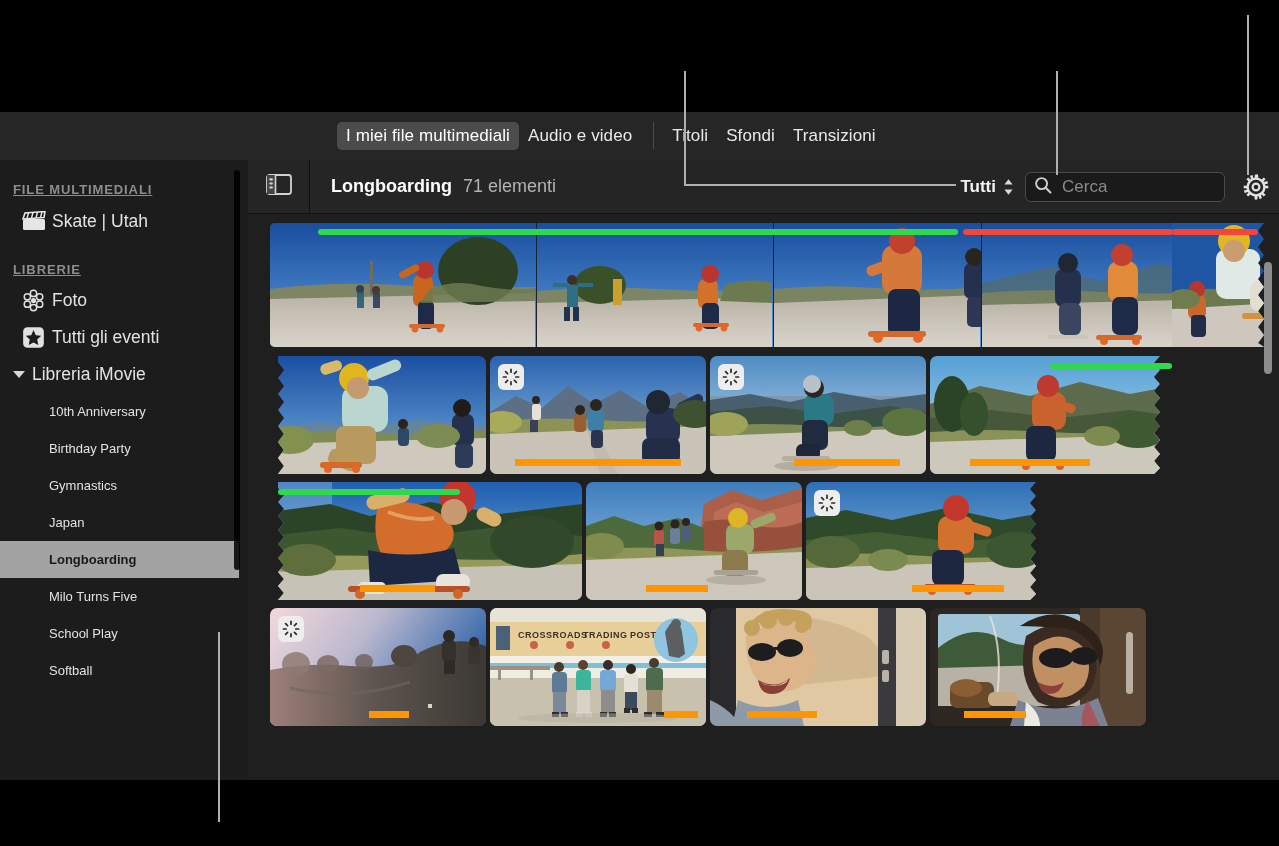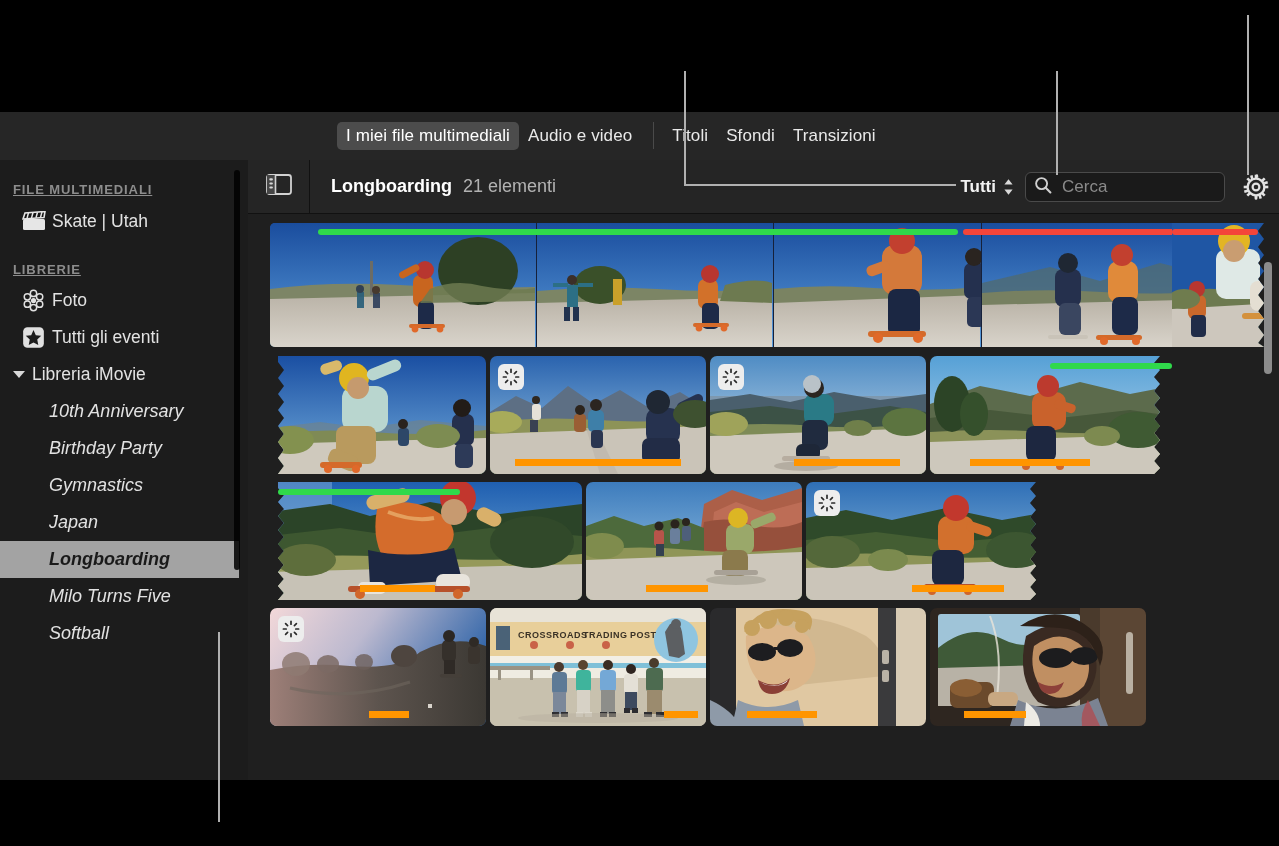--- a/index.html
+++ b/index.html
@@ -45,21 +45,21 @@
   .side-head {
     font-size: 13px; font-weight: bold; color: #8d8d8d;
     letter-spacing: .9px; padding: 0 0 0 13px; text-decoration: underline;
   }
   .side-row {
     height: 37px; display: flex; align-items: center;
     padding-left: 22px; color: #e2e2e2; font-size: 17.5px;
   }
   .side-row.lib { padding-left: 13px; }
   .side-row .ico { width: 30px; display: flex; align-items: center; }
-  .side-row.child { padding-left: 49px; font-size: 18px; font-style: italic; }
+  .side-row.child { padding-left: 49px; font-size: 13px; }
   .side-row.selected {
     background: #a3a3a3; color: #1a1a1a; font-weight: bold;
     width: 239px; border-radius: 0;
   }
   .disc {
     width: 0; height: 0; margin-right: 7px;
     border-left: 6px solid transparent; border-right: 6px solid transparent;
     border-top: 7px solid #d8d8d8;
   }
   .side-scroll {
@@ -209,20 +209,23 @@
         <div class="side-row child">
           <span>Japan</span>
         </div>
         <div class="side-row child selected">
           <span>Longboarding</span>
         </div>
         <div class="side-row child">
           <span>Milo Turns Five</span>
         </div>
         <div class="side-row child">
+          <span>School Play</span>
+        </div>
+        <div class="side-row child">
           <span>Softball</span>
         </div>
 
         <div class="side-scroll"></div>
       </div>
 
       <div class="content">
 
         <div class="toolbar">
           <div class="tb-toggle">
@@ -231,21 +234,21 @@
                 <rect x="1" y="1" width="24" height="19" rx="2.5" fill="none" stroke="#d2d2d2" stroke-width="1.8"></rect>
                 <rect x="1" y="1" width="8.5" height="19" fill="#464646"></rect>
                 <rect x="3.3" y="4.3" width="3.6" height="2.1" rx="1" fill="#d8d8d8"></rect>
                 <rect x="3.3" y="8.4" width="3.6" height="2.1" rx="1" fill="#d8d8d8"></rect>
                 <rect x="3.3" y="12.5" width="3.6" height="2.1" rx="1" fill="#d8d8d8"></rect>
                 <line x1="9.5" y1="1" x2="9.5" y2="20" stroke="#d2d2d2" stroke-width="1.6"></line>
               </svg>
             </span>
           </div>
           <div class="tb-title">Longboarding</div>
-          <div class="tb-count">21 elementi</div>
+          <div class="tb-count">71 elementi</div>
 
           <div class="tb-right">
             <span class="tb-filter">Tutti</span>
             <span class="stepper">
               <svg width="11" height="18" viewBox="0 0 11 18">
                 <path d="M5.5 1.2 L9.6 6.4 L1.4 6.4 Z" fill="#d9d9d9"></path>
                 <path d="M5.5 16.8 L9.6 11.6 L1.4 11.6 Z" fill="#d9d9d9"></path>
               </svg>
             </span>
             <div class="searchbox">

